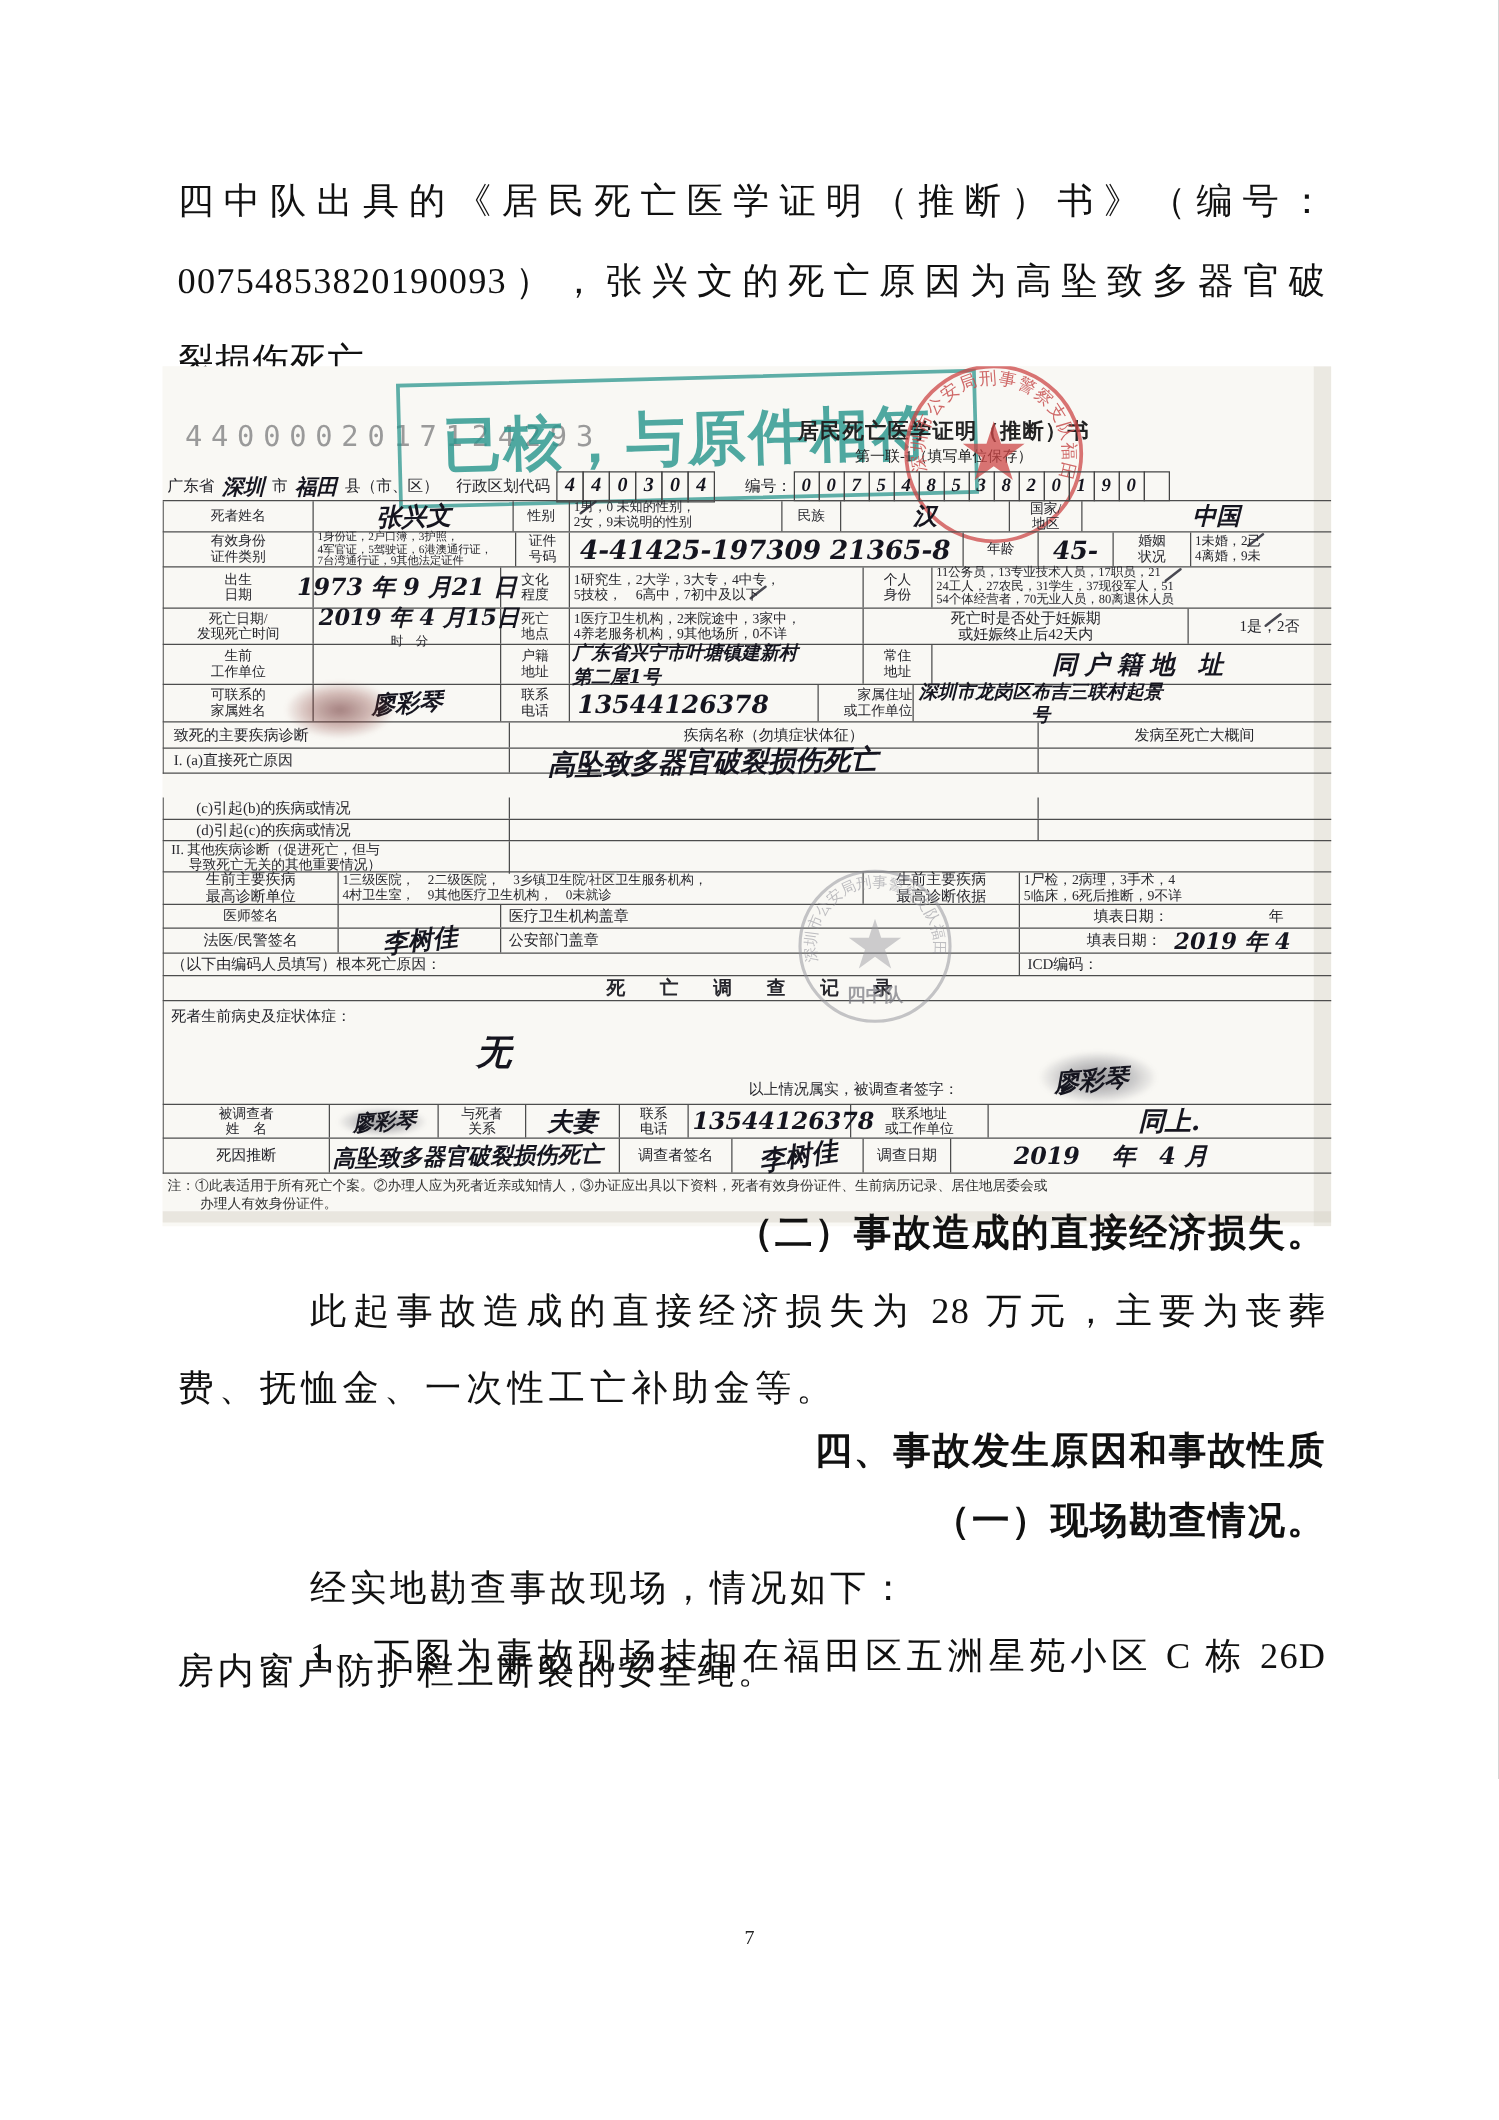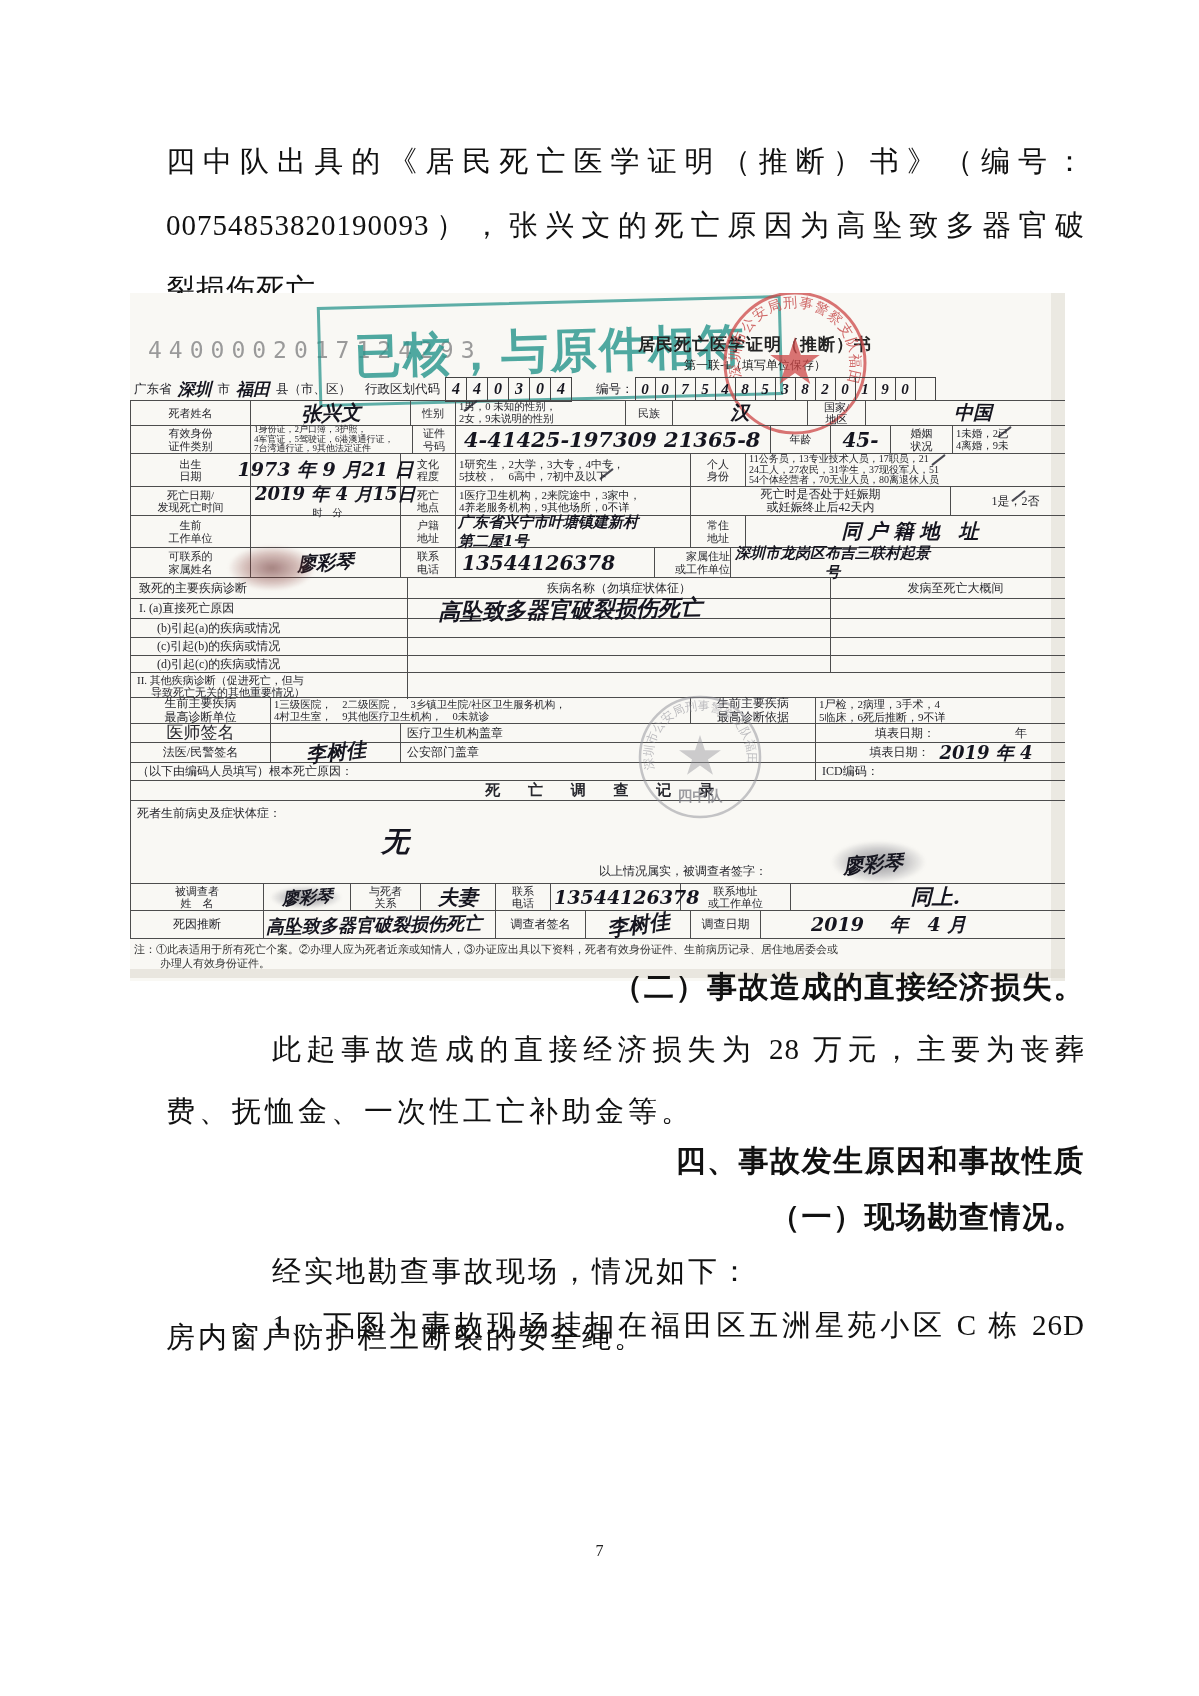--- a/index.html
+++ b/index.html
@@ -1,20 +1,20 @@
 <!DOCTYPE html>
 <html><head>
 <meta charset="utf-8">
 <style>
   html,body{margin:0;padding:0;background:#9a9a9a;}
   .page{position:relative;width:1199px;height:1696px;background:#ffffff;
         font-family:"Liberation Serif",serif;color:#111;overflow:hidden;margin:0 auto;}
   
   .tl{position:absolute;left:142px;width:919px;font-size:29px;line-height:42px;
-      text-align:justify;letter-spacing:1px;white-space:normal;margin-left:24px;}
+      text-align:justify;letter-spacing:1px;white-space:normal;}
   .jl{text-align-last:justify;}
   .ind{text-indent:106px;}
   .th{font-family:"Liberation Sans",sans-serif;font-weight:700;font-size:30px;letter-spacing:1.5px;
       text-align:right;}
   .pageno{position:absolute;left:0;width:1199px;text-align:center;font-size:16px;color:#222;}
   
   .form{position:absolute;left:130px;top:293px;width:935px;height:688px;background:#f9f8f4;
         overflow:hidden;color:#26262c;}
   .serial{position:absolute;left:18px;top:44px;font-family:"DejaVu Sans Mono",monospace;
           font-size:23px;letter-spacing:7px;color:#9a9a9a;}
@@ -276,27 +276,20 @@
     <div class="row" style="top:306px;height:20px;">
       <div class="c" style="width:277px;padding-left:8px;font-size:12px;border-right:1px solid #4d4d4d;">
           <span>I. (a)直接死亡原因</span>
         </div>
       <div class="c" style="width:423px;padding-left:30px;">
           <span class="hw" style="font-size:22px;white-space:nowrap;transform:rotate(-1deg);">高坠致多器官破裂损伤死亡</span>
         </div>
       <div class="c" style="width:250px;"></div>
     </div>
 
-    <div class="row" style="top:326px;height:19px;">
-      <div class="c" style="width:277px;padding-left:26px;font-size:12px;">
-          <span>(b)引起(a)的疾病或情况</span>
-        </div>
-      <div class="c" style="width:423px;"></div>
-      <div class="c" style="width:250px;"></div>
-    </div>
     <div class="row" style="top:345px;height:18px;">
       <div class="c" style="width:277px;padding-left:26px;font-size:12px;">
           <span>(c)引起(b)的疾病或情况</span>
         </div>
       <div class="c" style="width:423px;"></div>
       <div class="c" style="width:250px;"></div>
     </div>
     <div class="row" style="top:363px;height:17px;">
       <div class="c" style="width:277px;padding-left:26px;font-size:12px;">
           <span>(d)引起(c)的疾病或情况</span>
@@ -327,21 +320,21 @@
           <span>生前主要疾病</span>
           <span>最高诊断依据</span>
         </div>
       <div class="c codes" style="width:265px;font-size:11px;">
           <span>1尸检，2病理，3手术，4</span>
           <span>5临床，6死后推断，9不详</span>
         </div>
     </div>
 
     <div class="row" style="top:431px;height:19px;">
-      <div class="c lab cen" style="width:140px;font-size:17px;justify-content:center;">
+      <div class="c lab cen" style="width:140px;font-size:11px;justify-content:center;">
           <span>医师签名</span>
         </div>
       <div class="c" style="width:130px;"></div>
       <div class="c" style="width:415px;padding-left:6px;font-size:12px;">
           <span>医疗卫生机构盖章</span>
         </div>
       <div class="c" style="width:265px;padding-left:6px;font-size:12px;flex-direction:row;align-items:center;">
           <span>填表日期：</span>
           <span style="margin-left:80px;">年</span>
         </div>

